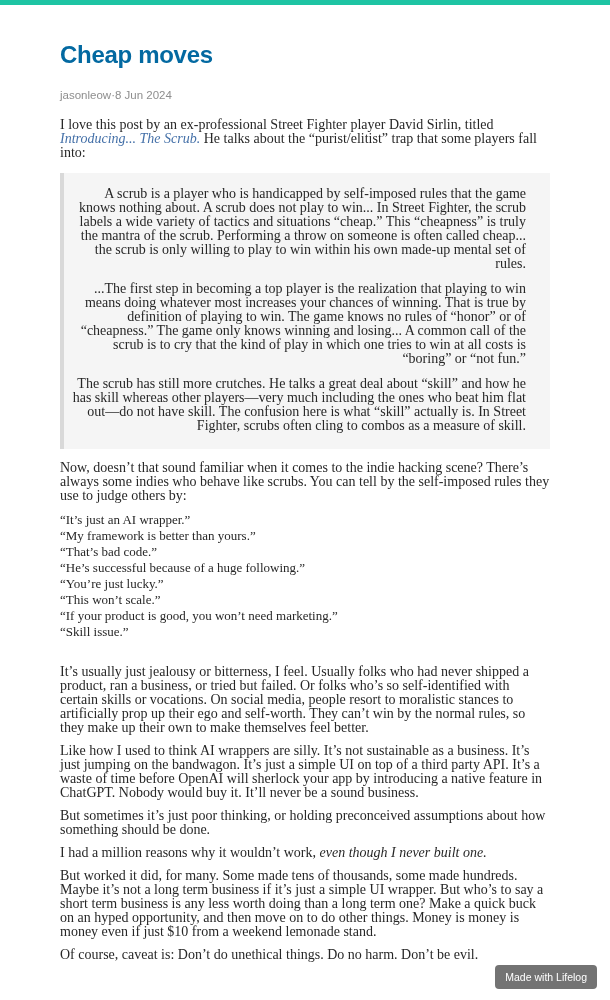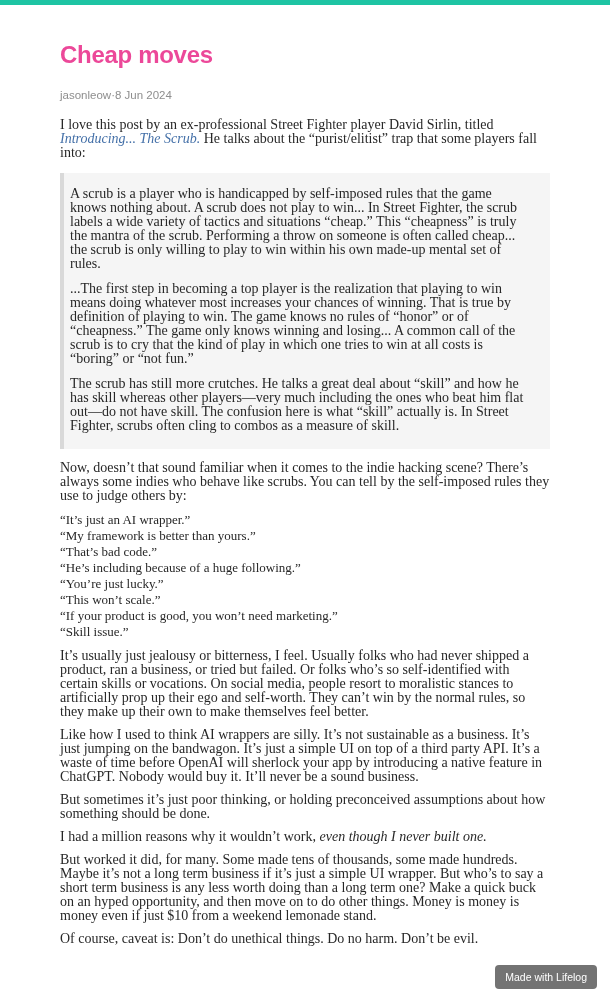--- a/index.html
+++ b/index.html
@@ -20,21 +20,21 @@
   }
   .page {
     width: 490px;
     margin: 0 auto;
     padding-top: 36px;
   }
   h1.title {
     font-family: "Liberation Sans", sans-serif;
     font-size: 24px;
     font-weight: 700;
-    color: #ec4899;
+    color: #0369a1;
     letter-spacing: -0.3px;
     margin: 0 0 20px 0;
   }
   .byline {
     font-family: "Liberation Sans", sans-serif;
     font-size: 11.5px;
     color: #8e8e8e;
     display: flex;
     align-items: center;
     gap: 0;
@@ -50,23 +50,24 @@
     color: #4470a8;
     font-style: italic;
     text-decoration: none;
     cursor: pointer;
   }
   blockquote.quote-block {
     margin: 13px 0 12px 0;
     background: #f5f5f5;
     border-left: 4px solid #d9d9d9;
     padding: 14px 24px 5px 6px;
+    text-align: right;
   }
   blockquote.quote-block p.body-p { margin-bottom: 11px; }
-  .quote-list { margin: 0 0 9px 0; }
+  .quote-list { margin: 0 0 25px 0; }
   .quote-list .q-line {
     font-size: 13px;
     line-height: 16px;
   }
   em.inline-italic { font-style: italic; font-family: Liberation Serif, serif; }
   .badge {
     position: absolute;
     right: 13px;
     bottom: 11px;
     background: #737373;
@@ -102,21 +103,21 @@
     <p class="body-p">...The first step in becoming a top player is the realization that playing to win means doing whatever most increases your chances of winning. That is true by definition of playing to win. The game knows no rules of “honor” or of “cheapness.” The game only knows winning and losing... A common call of the scrub is to cry that the kind of play in which one tries to win at all costs is “boring” or “not fun.”</p>
     <p class="body-p">The scrub has still more crutches. He talks a great deal about “skill” and how he has skill whereas other players—very much including the ones who beat him flat out—do not have skill. The confusion here is what “skill” actually is. In Street Fighter, scrubs often cling to combos as a measure of skill.</p>
   </blockquote>
 
   <p class="body-p">Now, doesn’t that sound familiar when it comes to the indie hacking scene? There’s always some indies who behave like scrubs. You can tell by the self-imposed rules they use to judge others by:</p>
 
   <div class="quote-list">
     <div class="q-line">“It’s just an AI wrapper.”</div>
     <div class="q-line">“My framework is better than yours.”</div>
     <div class="q-line">“That’s bad code.”</div>
-    <div class="q-line">“He’s including because of a huge following.”</div>
+    <div class="q-line">“He’s successful because of a huge following.”</div>
     <div class="q-line">“You’re just lucky.”</div>
     <div class="q-line">“This won’t scale.”</div>
     <div class="q-line">“If your product is good, you won’t need marketing.”</div>
     <div class="q-line">“Skill issue.”</div>
   </div>
 
 
   <p class="body-p">It’s usually just jealousy or bitterness, I feel. Usually folks who had never shipped a product, ran a business, or tried but failed. Or folks who’s so self-identified with certain skills or vocations. On social media, people resort to moralistic stances to artificially prop up their ego and self-worth. They can’t win by the normal rules, so they make up their own to make themselves feel better.</p>
 
   <p class="body-p">Like how I used to think AI wrappers are silly. It’s not sustainable as a business. It’s just jumping on the bandwagon. It’s just a simple UI on top of a third party API. It’s a waste of time before OpenAI will sherlock your app by introducing a native feature in ChatGPT. Nobody would buy it. It’ll never be a sound business.</p>

